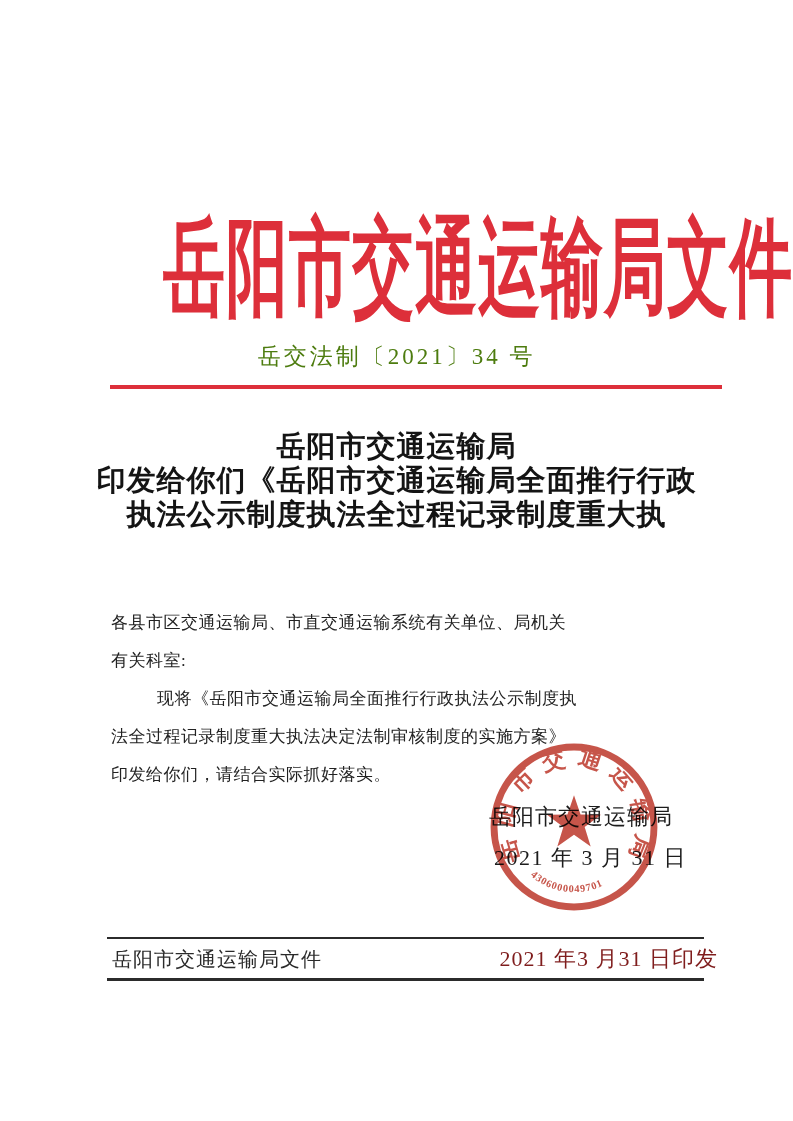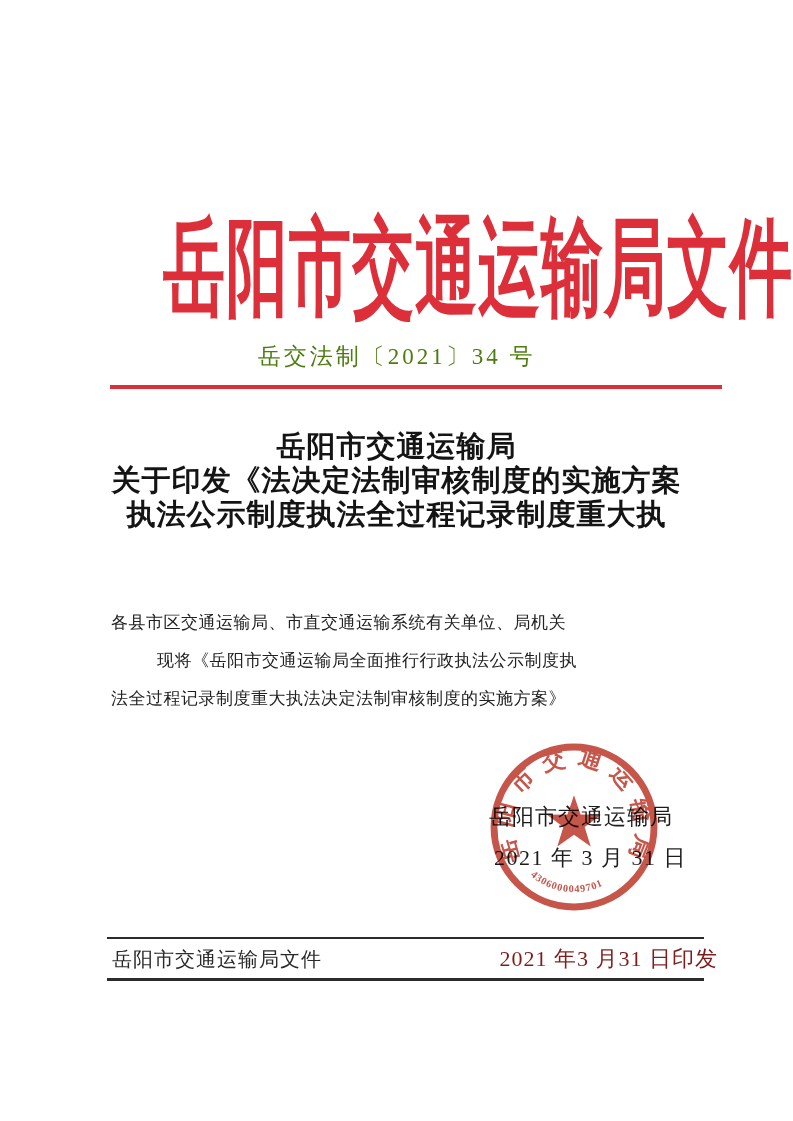--- a/index.html
+++ b/index.html
@@ -107,28 +107,30 @@
 <div class="abs header-title">
   <span class="inner">岳阳市交通运输局文件</span>
 </div>
 
 <div class="abs doc-number">岳交法制〔2021〕34 号</div>
 
 <div class="abs red-rule"></div>
 
 <div class="abs doc-title">
   <div>岳阳市交通运输局</div>
-  <div>关于印发《法决定法制审核制度的实施方案</div>
+  <div>印发给你们《岳阳市交通运输局全面推行行政</div>
   <div>执法公示制度执法全过程记录制度重大执</div>
 </div>
 
 <div class="abs body-text">
   <div class="line">各县市区交通运输局、市直交通运输系统有关单位、局机关</div>
+  <div class="line">有关科室:</div>
   <div class="line indent">现将《岳阳市交通运输局全面推行行政执法公示制度执</div>
   <div class="line">法全过程记录制度重大执法决定法制审核制度的实施方案》</div>
+  <div class="line">印发给你们，请结合实际抓好落实。</div>
 </div>
 
 <div class="abs sig-org">岳阳市交通运输局</div>
 <div class="abs sig-date">2021 年 3 月 31 日</div>
 
 <svg class="abs seal" viewBox="0 0 200 200" xmlns="http://www.w3.org/2000/svg">
   <circle cx="100" cy="100" r="93" fill="none" stroke="var(--seal-red)" stroke-width="8"></circle>
   <polygon fill="var(--seal-red)" points="100,63 107.6,85.5 131.4,85.8 112.4,100 119.4,122.7 100,109 80.6,122.7 87.6,100 68.6,85.8 92.4,85.5"></polygon>
   <defs>
     <path id="ringPath" d="M 41,141 A 72,72 0 1 1 159,141" fill="none"></path>

